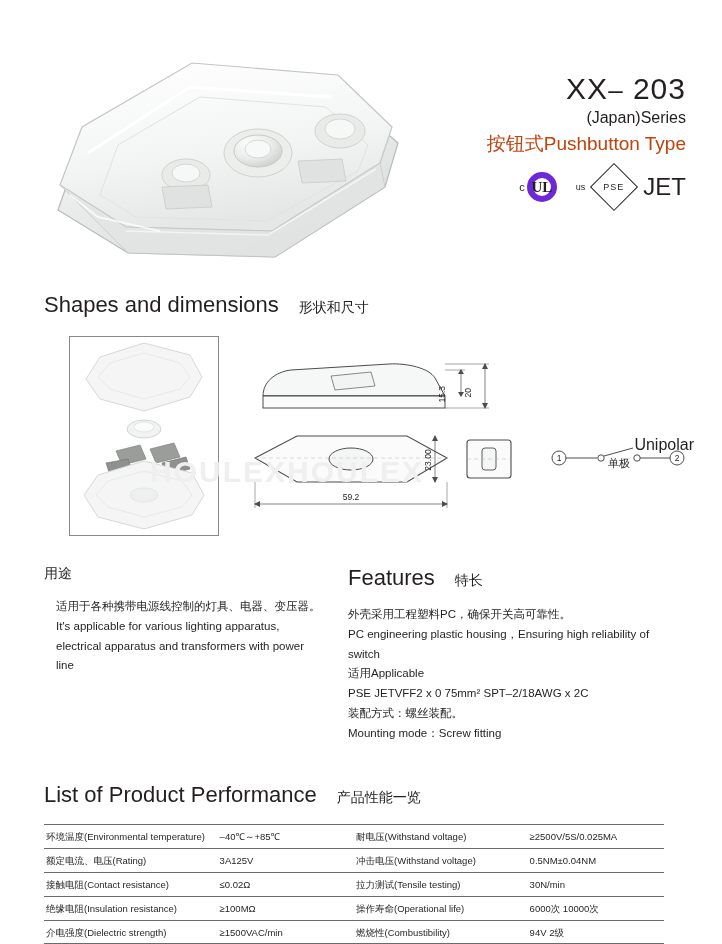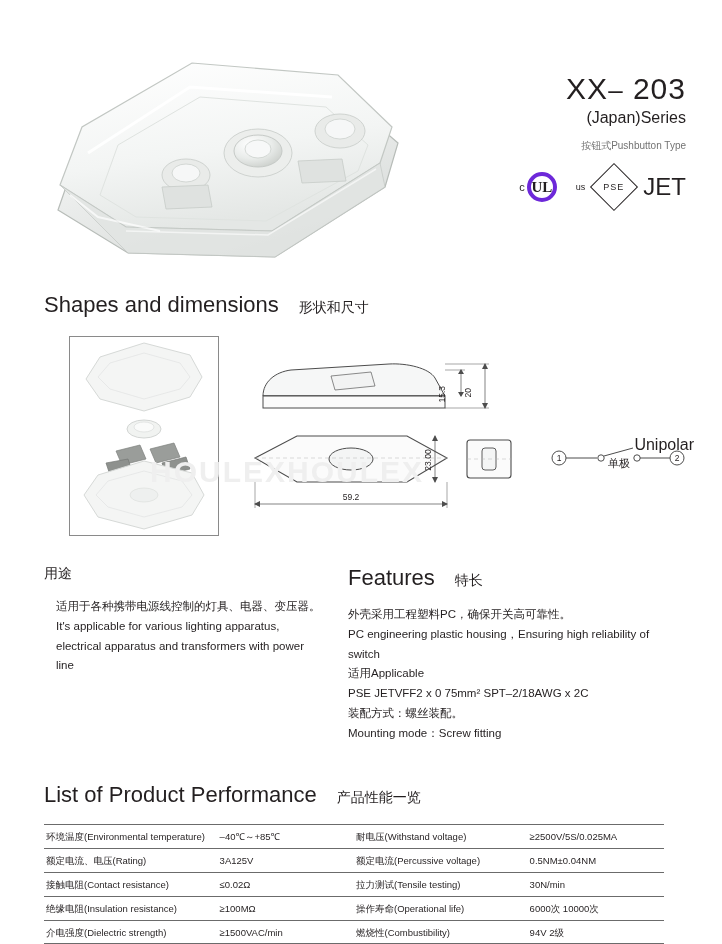--- a/index.html
+++ b/index.html
@@ -41,41 +41,41 @@
     color: #231f20;
     line-height: 1.1;
   }
   .model-name .dash { font-size: 26px; }
   .series-line {
     font-size: 16px;
     margin-top: 4px;
     color: #231f20;
   }
   .type-line {
-    font-size: 10px;
-    margin-top: 12px;
-    color: #737373;
+    font-size: 19px;
+    margin-top: 4px;
+    color: #c2410c;
   }
 
   .cert-row {
     position: absolute;
     right: 36px;
     top: 170px;
     display: flex;
     align-items: center;
     justify-content: flex-end;
     gap: 12px;
     width: 330px;
   }
   .cert-ul { display:flex; align-items:center; }
   .cert-c { font-size: 11px; margin-right:2px; }
   .cert-us { font-size: 9px; margin-left:2px;padding-left:17px; }
   .ul-mark {
     width: 30px; height: 30px;
-    border: 4px solid #6d28d9;
+    border: 6px solid #6d28d9;
     border-radius: 50%;
     display:flex; align-items:center; justify-content:center;
     font-weight: bold; font-size: 15px;
     font-family: "Liberation Serif", serif;
   }
   .pse-mark {
     width: 34px; height: 34px;
     border: 1.6px solid #231f20;
     transform: rotate(45deg);
     display:flex; align-items:center; justify-content:center;
@@ -408,21 +408,21 @@
       </tbody>
     </table>
 
     <table class="perf">
       <tbody>
         <tr>
           <td class="k">耐电压(Withstand voltage)</td>
           <td class="v">≥2500V/5S/0.025MA</td>
         </tr>
         <tr>
-          <td class="k">额定电流(Percussive voltage)</td>
+          <td class="k">冲击电压(Withstand voltage)</td>
           <td class="v">0.5NM±0.04NM</td>
         </tr>
         <tr>
           <td class="k">拉力测试(Tensile testing)</td>
           <td class="v">30N/min</td>
         </tr>
         <tr>
           <td class="k">操作寿命(Operational life)</td>
           <td class="v">6000次 10000次</td>
         </tr>

